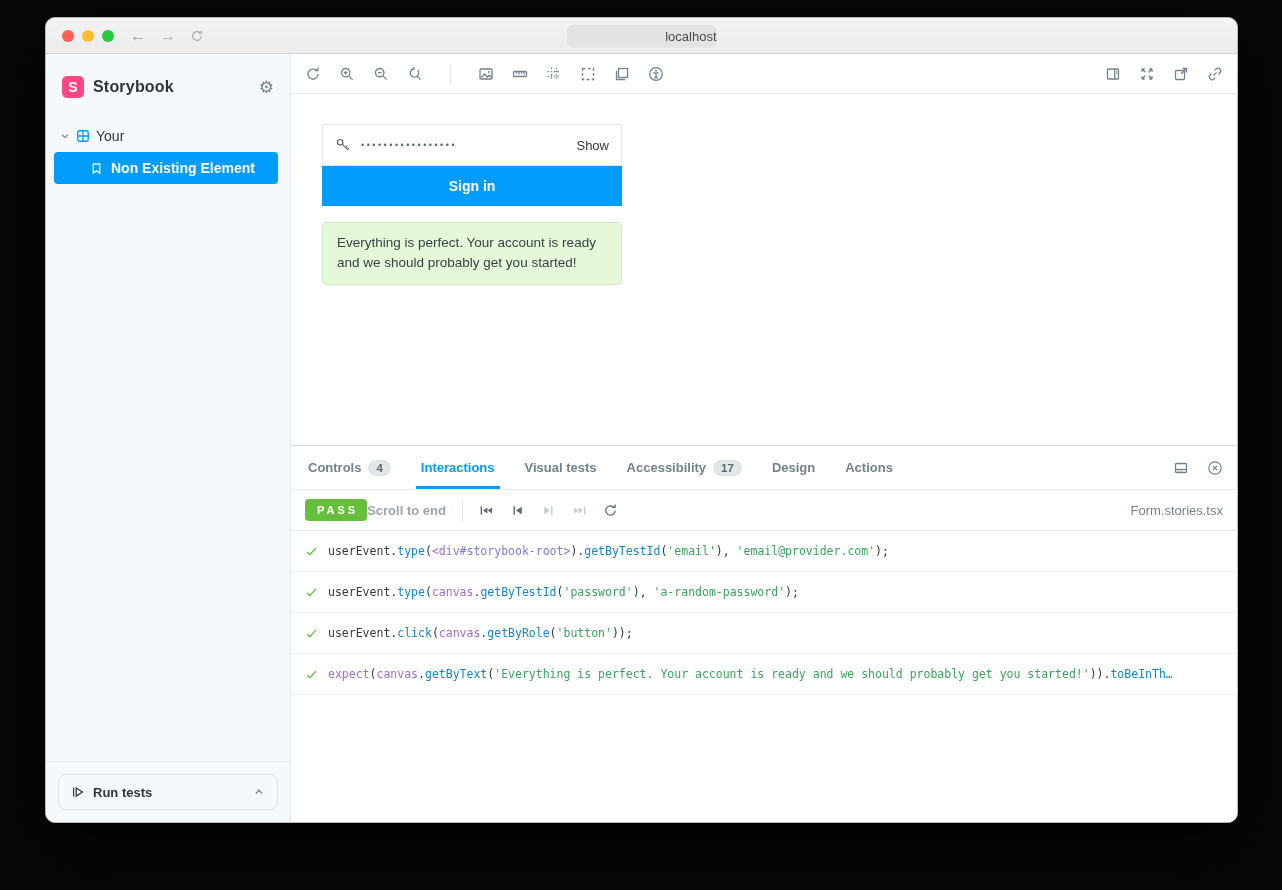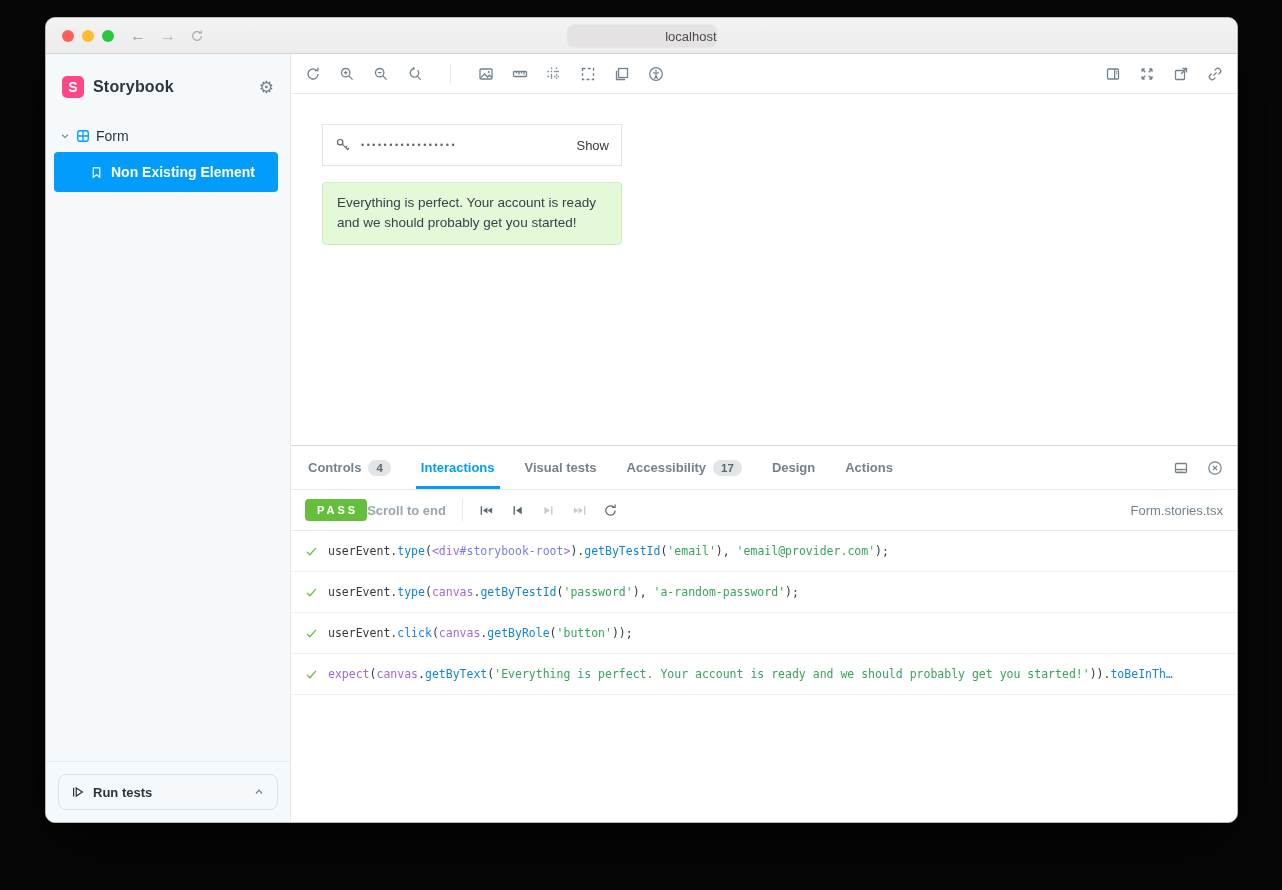--- a/index.html
+++ b/index.html
@@ -37,21 +37,21 @@
     display:flex; align-items:center; padding:0 8px; color:#73828C; }
   .searchbox input { border:none; outline:none; background:transparent; flex:1; min-width:0;
     font-size:13px; color:#2E3438; margin-left:6px; font-family:"Liberation Sans",sans-serif; }
   .searchbox input::placeholder { color:#73828C; opacity:1; }
   .slash { border:1px solid #D9E0E8; border-radius:4px; font-size:11px; padding:1px 5px; color:#73828C; margin-right:7px; }
   .plusbtn { width:32px; height:32px; flex:none; background:#fff; border:1px solid #D9E0E8; border-radius:6px;
     color:#73828C; font-size:18px; display:flex; align-items:center; justify-content:center; cursor:pointer; }
   .tree { margin-top:24px; }
   .tree-group { display:flex; align-items:center; gap:6px; height:28px; padding:0 14px; color:#2E3438;
     font-size:14px; cursor:pointer; }
-  .tree-story { margin:2px 12px 0 8px; height:40px; border-radius:4px; background:#029CFD; color:#fff;
+  .tree-story { margin:2px 12px 0 8px; height:32px; border-radius:4px; background:#029CFD; color:#fff;
     display:flex; align-items:center; gap:8px; padding-left:36px; font-size:14px; font-weight:bold; cursor:pointer; }
   .sb-bottom { margin-top:auto; border-top:1px solid #E7ECF1; padding:12px; }
   .run-tests { height:36px; border:1px solid #D9E0E8; border-radius:8px; display:flex; align-items:center;
     padding:12px 12px; cursor:pointer; color:#2E3438; }
   .run-tests .lbl { font-size:13px; font-weight:bold; margin-left:8px; }
   .run-tests .chev { margin-left:auto; color:#73828C; display:flex; }
 
   
   .main { flex:1; display:flex; flex-direction:column; min-width:0; background:#fff; }
   .canvas-toolbar { height:40px; flex:none; border-bottom:1px solid #E7EAEE; display:flex; align-items:center;
@@ -146,21 +146,21 @@
             <svg width="10" height="10" viewBox="0 0 16 16" fill="none" stroke="currentColor" stroke-width="1.8">
                 <polyline points="3.5,6 8,10.5 12.5,6"></polyline>
               </svg>
           </span>
           <span style="color:#029CFD;">
             <svg width="14" height="14" viewBox="0 0 16 16" fill="none" stroke="currentColor" stroke-width="1.5">
                 <rect x="2" y="2" width="12" height="12" rx="2.5"></rect>
                 <path d="M8 2v12M2 8h12"></path>
               </svg>
           </span>
-          <span>Form</span>
+          <span>Your</span>
         </div>
         <div class="tree-story">
           <span>
             <svg width="13" height="13" viewBox="0 0 16 16" fill="none" stroke="currentColor" stroke-width="1.5">
                 <path d="M4 2.2h8v11.6l-4-3.1-4 3.1z"></path>
               </svg>
           </span>
           <span>Non Existing Element</span>
         </div>
       </div>
@@ -285,20 +285,21 @@
               <span>
                 <svg width="16" height="16" viewBox="0 0 16 16" fill="none" stroke="currentColor" stroke-width="1.2">
                     <circle cx="5.2" cy="5.2" r="2.7"></circle>
                     <path d="M7.2 7.2l6 6M10.6 10.6l1.7-1.7M12.4 12.4l1.5-1.5"></path>
                   </svg>
               </span>
               <span class="pw-dots">•••••••••••••••••</span>
               <span class="show-link">Show</span>
             </div>
           </div>
+          <div class="signin">Sign in</div>
           <div class="alert">Everything is perfect. Your account is ready and we should probably get you started!</div>
         </div>
       </div>
 
       <div class="panel">
         <div class="tabs">
           <div class="tab">
             <span>Controls</span>
             <span class="badge">4</span>
           </div>

